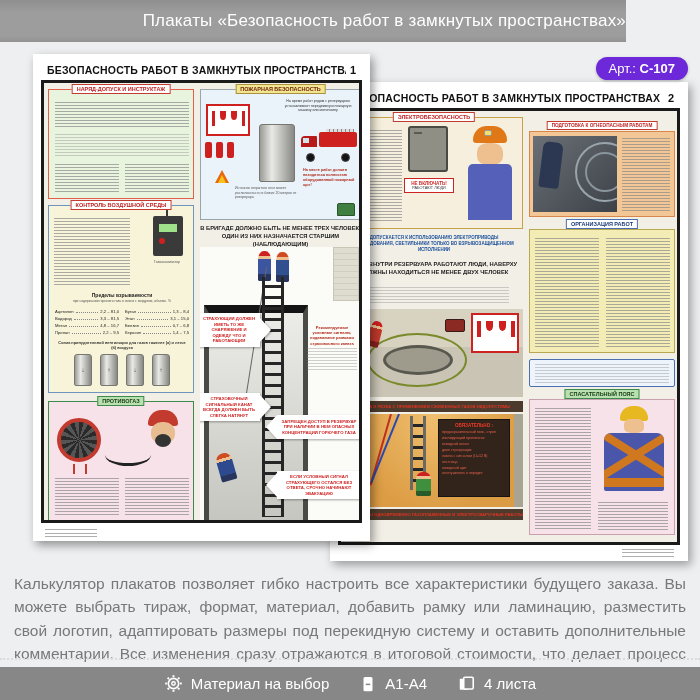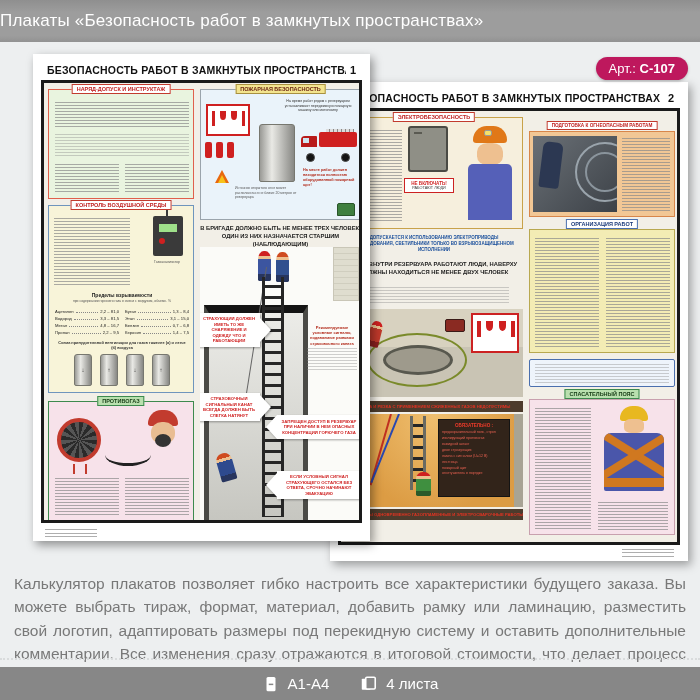--- a/index.html
+++ b/index.html
@@ -1,27 +1,27 @@
 <!DOCTYPE html>
 <html><head>
 <meta charset="utf-8">
 <style>
   * { margin:0; padding:0; box-sizing:border-box; }
   html,body { width:700px; height:700px; overflow:hidden; }
   body { font-family:"Liberation Sans", sans-serif; background:#edeff0; position:relative; }
 
   
-  .top-bar { position:absolute; left:0; top:0; width:700px; height:42px;
+  .top-bar { position:absolute; left:0; top:0; width:626px; height:42px;
     background:linear-gradient(180deg,#8f8f8f 0,#9d9d9d 30%,#9d9d9d 85%,#929292 100%);
-    display:flex; align-items:center; justify-content:flex-start;
+    display:flex; align-items:center; justify-content:flex-end;
     color:#fff; font-size:17px; letter-spacing:.2px; }
 
   
   .art-badge { position:absolute; top:57px; right:12px; z-index:30;
-    background:#be185d; color:#fff; border-radius:13px; padding:4px 13px;
+    background:#6d28d9; color:#fff; border-radius:13px; padding:4px 13px;
     font-size:13px; box-shadow:0 1px 3px rgba(0,0,0,.25); white-space:nowrap; }
   .art-badge b { font-weight:bold; }
 
   
   .sheet { position:absolute; background:#fff; }
   .sheet.p1 { left:33px; top:54px; width:337px; height:487px; z-index:20;
     box-shadow:3px 4px 9px rgba(0,0,0,.40); }
   .sheet.p2 { left:330px; top:82px; width:358px; height:479px; z-index:10;
     box-shadow:3px 4px 9px rgba(0,0,0,.35); }
   .sheet-title { position:absolute; top:7px; left:14px; right:14px; height:18px;
@@ -384,20 +384,37 @@
   </div>
   <div class="cred"></div>
 </div>
 
 <div class="descr">Калькулятор плакатов позволяет гибко настроить все характеристики будущего заказа. Вы можете выбрать тираж, формат, материал, добавить рамку или ламинацию, разместить свой логотип, адаптировать размеры под перекидную систему и оставить дополнительные комментарии. Все изменения сразу отражаются в итоговой стоимости, что делает процесс заказа быстрым и прозрачным</div>
 
 <div class="dotted-sep"></div>
 
 <div class="foot">
   <div class="fitem">
+    <svg width="19" height="19" viewBox="0 0 24 24">
+      <circle cx="12" cy="12" r="6.5" fill="none" stroke="#fff" stroke-width="2"></circle>
+      <circle cx="12" cy="12" r="2.2" fill="none" stroke="#fff" stroke-width="1.8"></circle>
+      <g stroke="#fff" stroke-width="2.4">
+        <line x1="20" y1="12" x2="22.5" y2="12"></line>
+          <line x1="17.66" y1="17.66" x2="19.42" y2="19.42"></line>
+        <line x1="12" y1="20" x2="12" y2="22.5"></line>
+          <line x1="6.34" y1="17.66" x2="4.58" y2="19.42"></line>
+        <line x1="4" y1="12" x2="1.5" y2="12"></line>
+          <line x1="6.34" y1="6.34" x2="4.58" y2="4.58"></line>
+        <line x1="12" y1="4" x2="12" y2="1.5"></line>
+          <line x1="17.66" y1="6.34" x2="19.42" y2="4.58"></line>
+      </g>
+    </svg>
+    <span>Материал на выбор</span>
+  </div>
+  <div class="fitem">
     <svg width="18" height="18" viewBox="0 0 24 24">
       <rect x="6" y="2.5" width="12" height="19" rx="2" fill="#fff"></rect>
       <rect x="9" y="11.5" width="6" height="2" fill="#878787"></rect>
     </svg>
     <span>А1-А4</span>
   </div>
   <div class="fitem">
     <svg width="19" height="19" viewBox="0 0 24 24">
       <rect x="3.5" y="6" width="11" height="14" rx="1" fill="#fff"></rect>
       <rect x="8.5" y="4" width="12" height="15" rx="1.5" fill="#878787" stroke="#fff" stroke-width="2"></rect>

